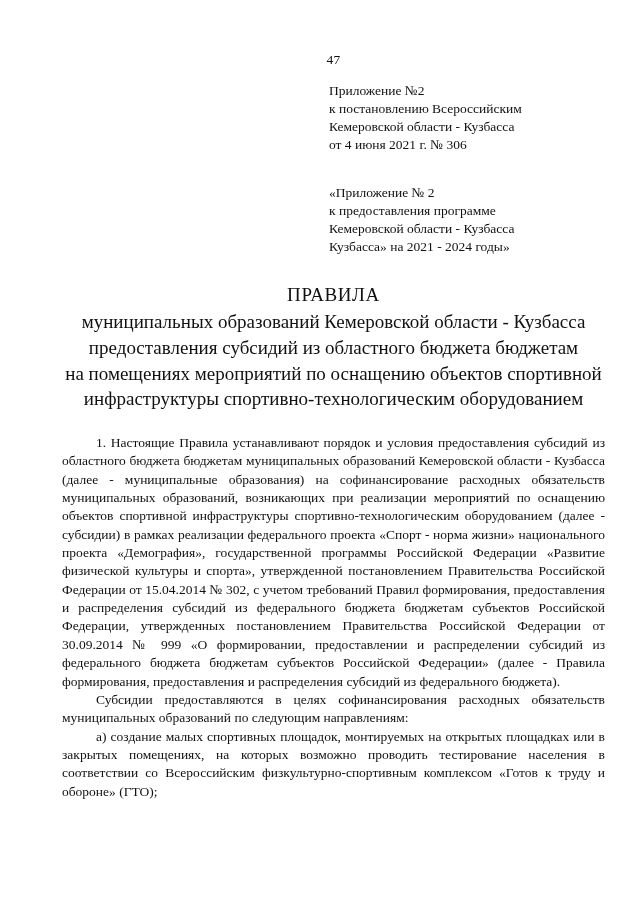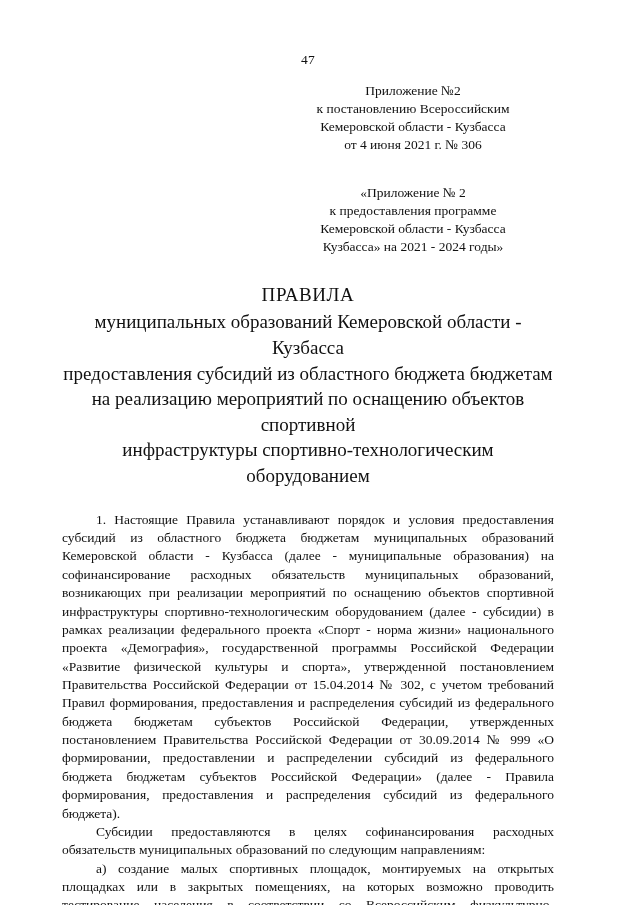--- a/index.html
+++ b/index.html
@@ -13,33 +13,33 @@
     font-family: "Liberation Serif", "DejaVu Serif", serif;
     color: #111111;
     position: relative;
     overflow: hidden;
   }
   .page {
     position: relative;
     width: 640px;
     height: 905px;
     box-sizing: border-box;
-    padding: 52px 86px 40px 62px;
+    padding: 52px 35px 40px 62px;
   }
   .page-number {
     text-align: center;
     font-size: 13.5px;
     margin: 0 0 14px 0;
     letter-spacing: 0.2px;
   }
   .block-right {
     width: 270px;
     margin-left: auto;
     margin-right: 6px;
-    text-align: center;
+    text-align: left;
     font-size: 13.5px;
     line-height: 1.33;
   }
   .block-right p {
     margin: 0;
   }
   .spacer-lg { height: 30px; }
 
   .title-block {
     text-align: center;
@@ -90,21 +90,21 @@
     <p>«Приложение № 2</p>
     <p>к предоставления программе</p>
     <p>Кемеровской области - Кузбасса</p>
     <p>Кузбасса» на 2021 - 2024 годы»</p>
   </div>
 
   <div class="title-block">
     <p class="title-main">ПРАВИЛА</p>
     <p>муниципальных образований Кемеровской области - Кузбасса</p>
     <p>предоставления субсидий из областного бюджета бюджетам</p>
-    <p>на реализацию мероприятий по оснащению объектов спортивной</p>
+    <p>на помещениях мероприятий по оснащению объектов спортивной</p>
     <p>инфраструктуры спортивно-технологическим оборудованием</p>
   </div>
 
   <div class="body-text">
     <p>1. Настоящие Правила устанавливают порядок и условия предоставления субсидий из областного бюджета бюджетам муниципальных образований Кемеровской области - Кузбасса (далее - муниципальные образования) на софинансирование расходных обязательств муниципальных образований, возникающих при реализации мероприятий по оснащению объектов спортивной инфраструктуры спортивно-технологическим оборудованием (далее - субсидии) в рамках реализации федерального проекта «Спорт - норма жизни» национального проекта «Демография», государственной программы Российской Федерации «Развитие физической культуры и спорта», утвержденной постановлением Правительства Российской Федерации от 15.04.2014 № 302, с учетом требований Правил формирования, предоставления и распределения субсидий из федерального бюджета бюджетам субъектов Российской Федерации, утвержденных постановлением Правительства Российской Федерации от 30.09.2014 № 999 «О формировании, предоставлении и распределении субсидий из федерального бюджета бюджетам субъектов Российской Федерации» (далее - Правила формирования, предоставления и распределения субсидий из федерального бюджета).</p>
     <p>Субсидии предоставляются в целях софинансирования расходных обязательств муниципальных образований по следующим направлениям:</p>
     <p>а) создание малых спортивных площадок, монтируемых на открытых площадках или в закрытых помещениях, на которых возможно проводить тестирование населения в соответствии со Всероссийским физкультурно-спортивным комплексом «Готов к труду и обороне» (ГТО);</p>
   </div>
 
 </div>

